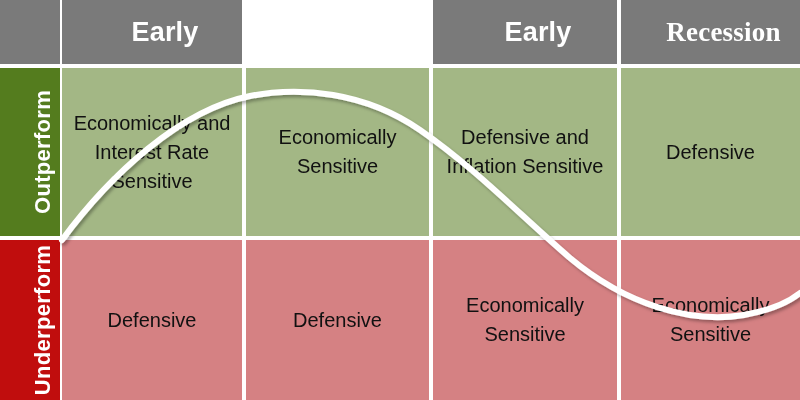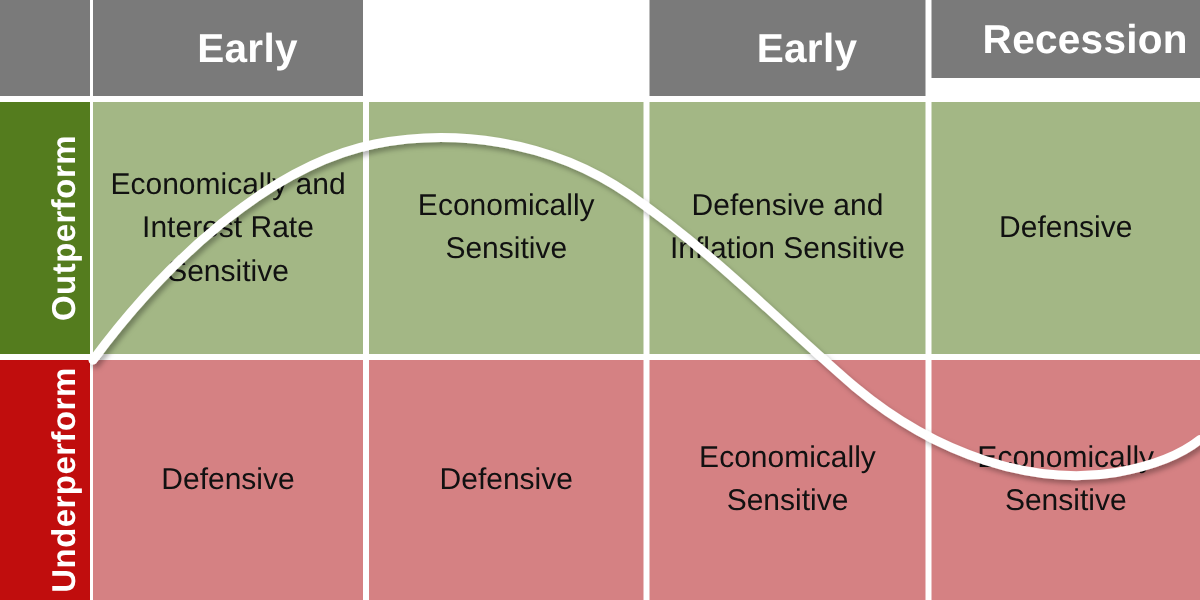--- a/index.html
+++ b/index.html
@@ -97,21 +97,21 @@
 
   <div class="cell hdr" style="left:62px; top:0px; width:180px; height:64px;">
     <span>Early</span>
   </div>
 
 
   <div class="cell hdr" style="left:433px; top:0px; width:184px; height:64px;">
     <span>Early</span>
   </div>
 
-  <div class="cell hdr" style="left:621px; top:0px; width:179px; height:52px;">
+  <div class="cell hdr" style="left:621px; top:0px; width:179px; height:64px;font-family:Liberation Serif, serif;">
     <span>Recession</span>
   </div>
 
   <div class="cell rowlabel rowlabel-out" style="left:0px; top:68px; width:60px; height:168px;">
     <span>Outperform</span>
   </div>
 
   <div class="cell body-cell cell-out" style="left:62px; top:68px; width:180px; height:168px;">
     <span class="celltext">Economically and Interest Rate Sensitive</span>
   </div>

